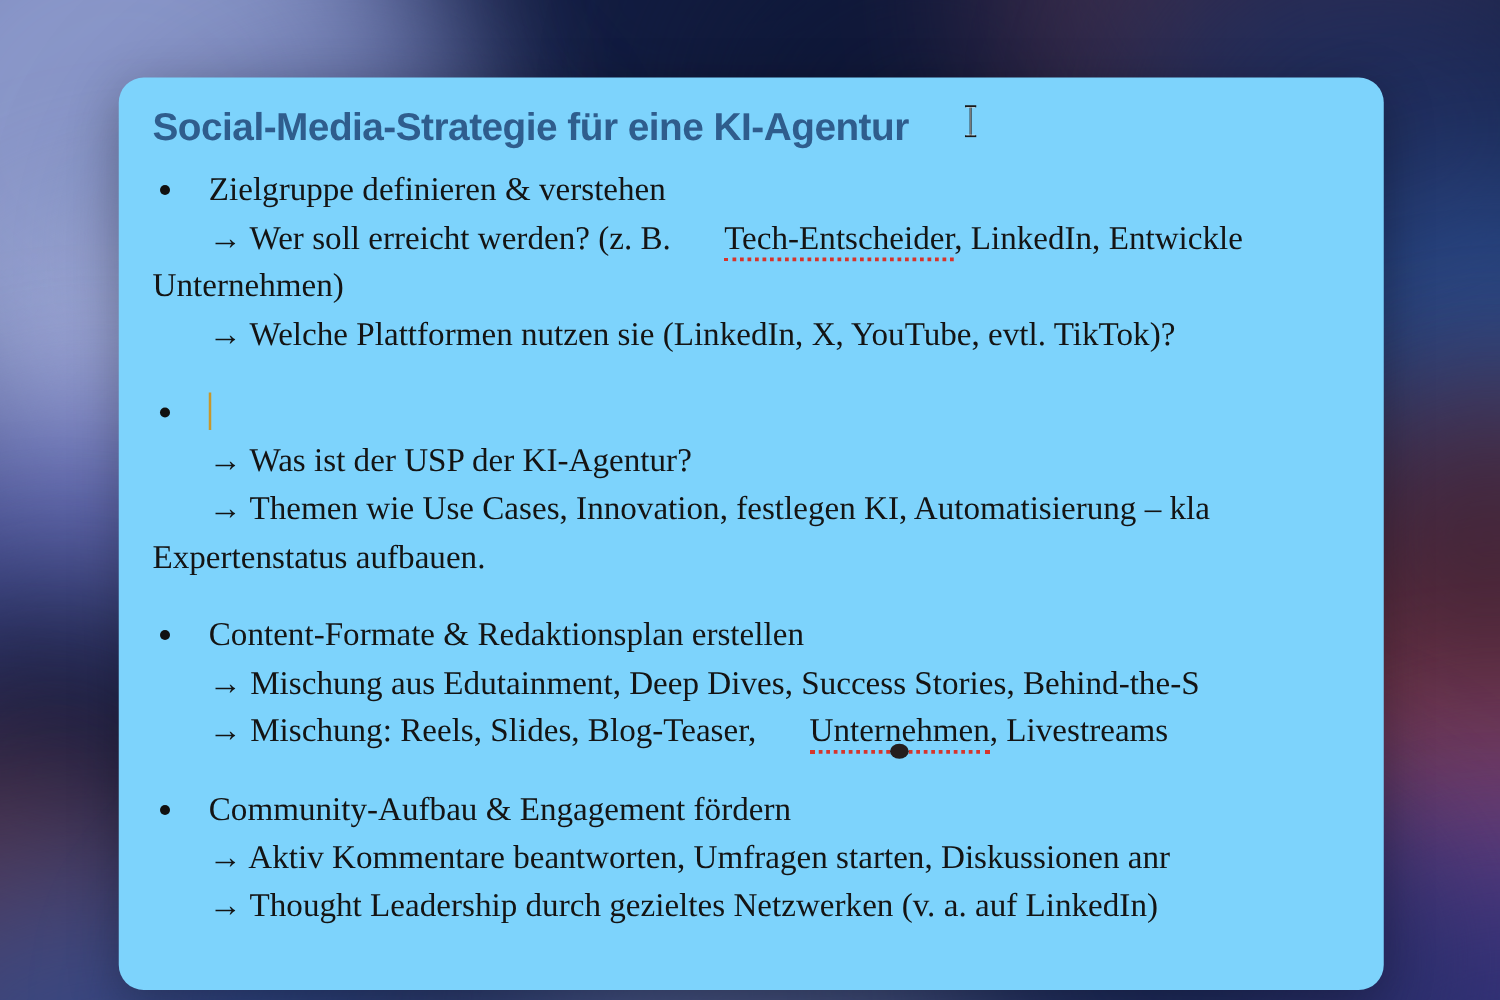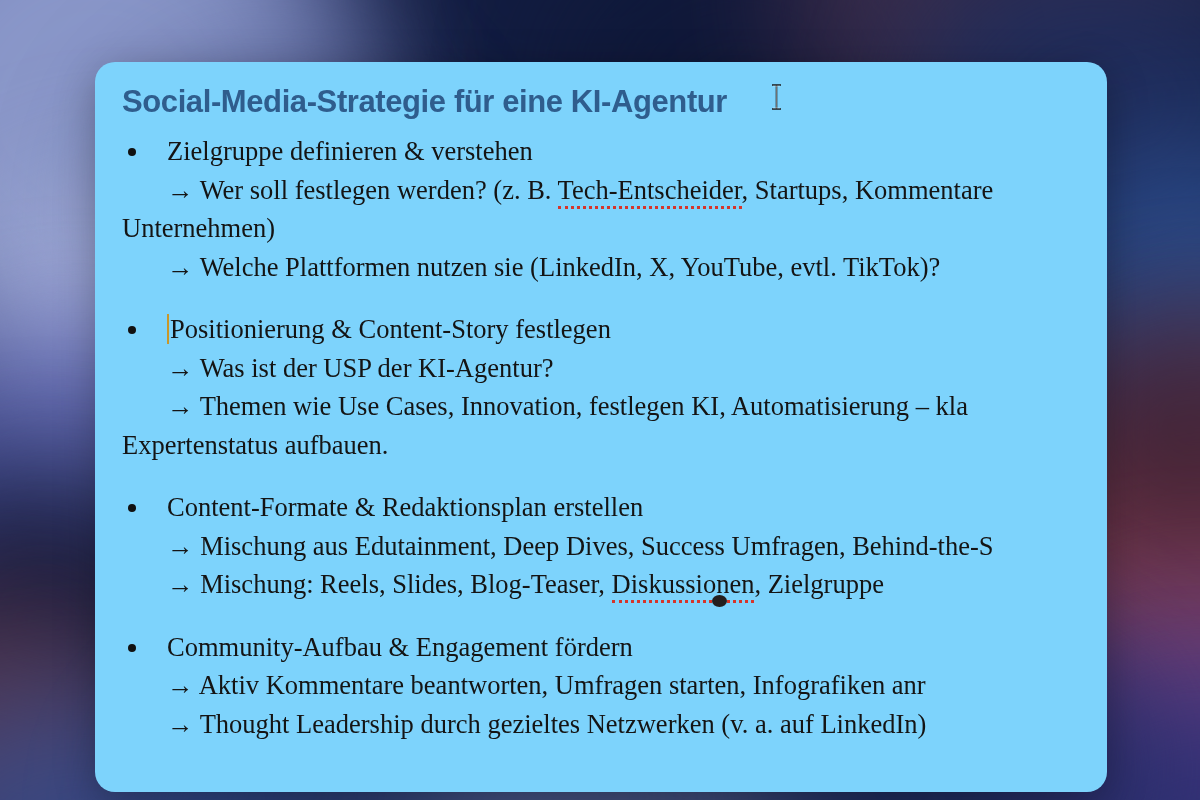--- a/index.html
+++ b/index.html
@@ -117,20 +117,21 @@
     height: 8px;
     background: #111;
     border-radius: 50%;
   }
   .b-line { display: block; white-space: nowrap; }
   .b-line.wrapped { margin-left: -45px; }
 
   .misspelled {
     border-bottom: 3px dotted #d6352b;
     padding-bottom: 1px;
+    margin-left: 36px;
   }
 
   
   .caret {
     display: inline-block;
     width: 2px;
     height: 30px;
     background: #c8972a;
     vertical-align: -6px;
     margin-right: 1px;
@@ -181,38 +182,38 @@
   <div class="blob b16"></div>
   <div class="blob b17"></div>
 </div>
 
 <div id="slide-card">
   <div id="slide-inner">
     <h1 id="slide-title">Social-Media-Strategie für eine KI-Agentur</h1>
     <ul id="bullet-list">
         <li class="bullet-item">
           <span class="b-line"><span>Zielgruppe definieren &amp; verstehen</span></span>
-          <span class="b-line"><span>→ Wer soll festlegen werden? (z. B. </span><span class="misspelled">Tech-Entscheider</span><span>, Startups, Kommentare</span></span>
+          <span class="b-line"><span>→ Wer soll erreicht werden? (z. B. </span><span class="misspelled">Tech-Entscheider</span><span>, LinkedIn, Entwickle</span></span>
           <span class="b-line wrapped"><span>Unternehmen)</span></span>
           <span class="b-line"><span>→ Welche Plattformen nutzen sie (LinkedIn, X, YouTube, evtl. TikTok)?</span></span>
         </li>
         <li class="bullet-item">
-          <span class="b-line"><span class="caret"></span><span>Positionierung &amp; Content-Story festlegen</span></span>
+          <span class="b-line"><span class="caret"></span></span>
           <span class="b-line"><span>→ Was ist der USP der KI-Agentur?</span></span>
           <span class="b-line"><span>→ Themen wie Use Cases, Innovation, festlegen KI, Automatisierung – kla</span></span>
           <span class="b-line wrapped"><span>Expertenstatus aufbauen.</span></span>
         </li>
         <li class="bullet-item">
           <span class="b-line"><span>Content-Formate &amp; Redaktionsplan erstellen</span></span>
-          <span class="b-line"><span>→ Mischung aus Edutainment, Deep Dives, Success Umfragen, Behind-the-S</span></span>
-          <span class="b-line"><span>→ Mischung: Reels, Slides, Blog-Teaser, </span><span class="misspelled">Diskussionen</span><span>, Zielgruppe</span></span>
+          <span class="b-line"><span>→ Mischung aus Edutainment, Deep Dives, Success Stories, Behind-the-S</span></span>
+          <span class="b-line"><span>→ Mischung: Reels, Slides, Blog-Teaser, </span><span class="misspelled">Unternehmen</span><span>, Livestreams</span></span>
         </li>
         <li class="bullet-item">
           <span class="b-line"><span>Community-Aufbau &amp; Engagement fördern</span></span>
-          <span class="b-line"><span>→ Aktiv Kommentare beantworten, Umfragen starten, Infografiken anr</span></span>
+          <span class="b-line"><span>→ Aktiv Kommentare beantworten, Umfragen starten, Diskussionen anr</span></span>
           <span class="b-line"><span>→ Thought Leadership durch gezieltes Netzwerken (v. a. auf LinkedIn)</span></span>
         </li>
       </ul>
   </div>
 </div>
 
 <svg id="ibeam-cursor" viewBox="0 0 11 26" xmlns="http://www.w3.org/2000/svg">
   <path d="M1 1 H10 M5.5 1 V25 M1 25 H10" stroke="#1a1a1a" stroke-width="1.6" fill="none"></path>
   <path d="M2 2 H9 M5.5 2 V24 M2 24 H9" stroke="#ffffff" stroke-width="0.7" fill="none" opacity="0.55"></path>
 </svg>

